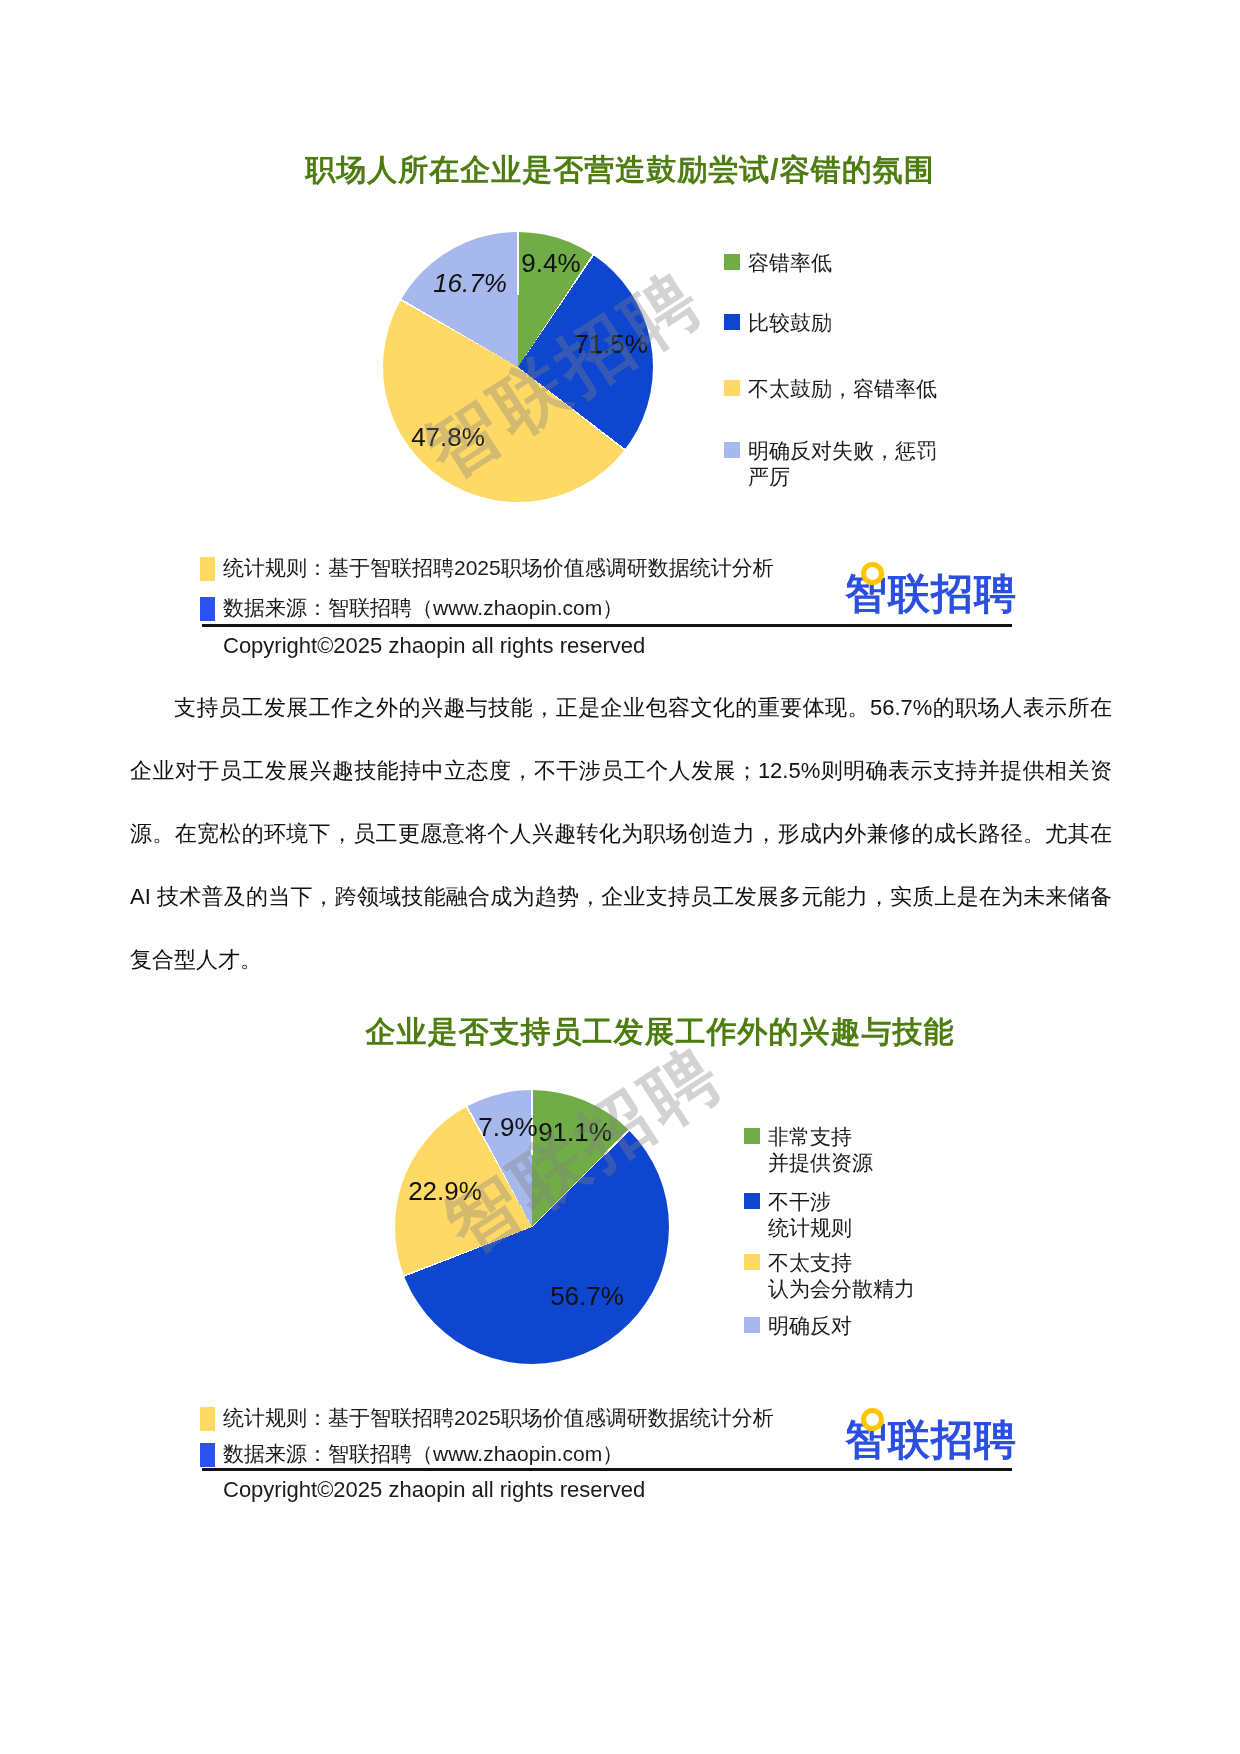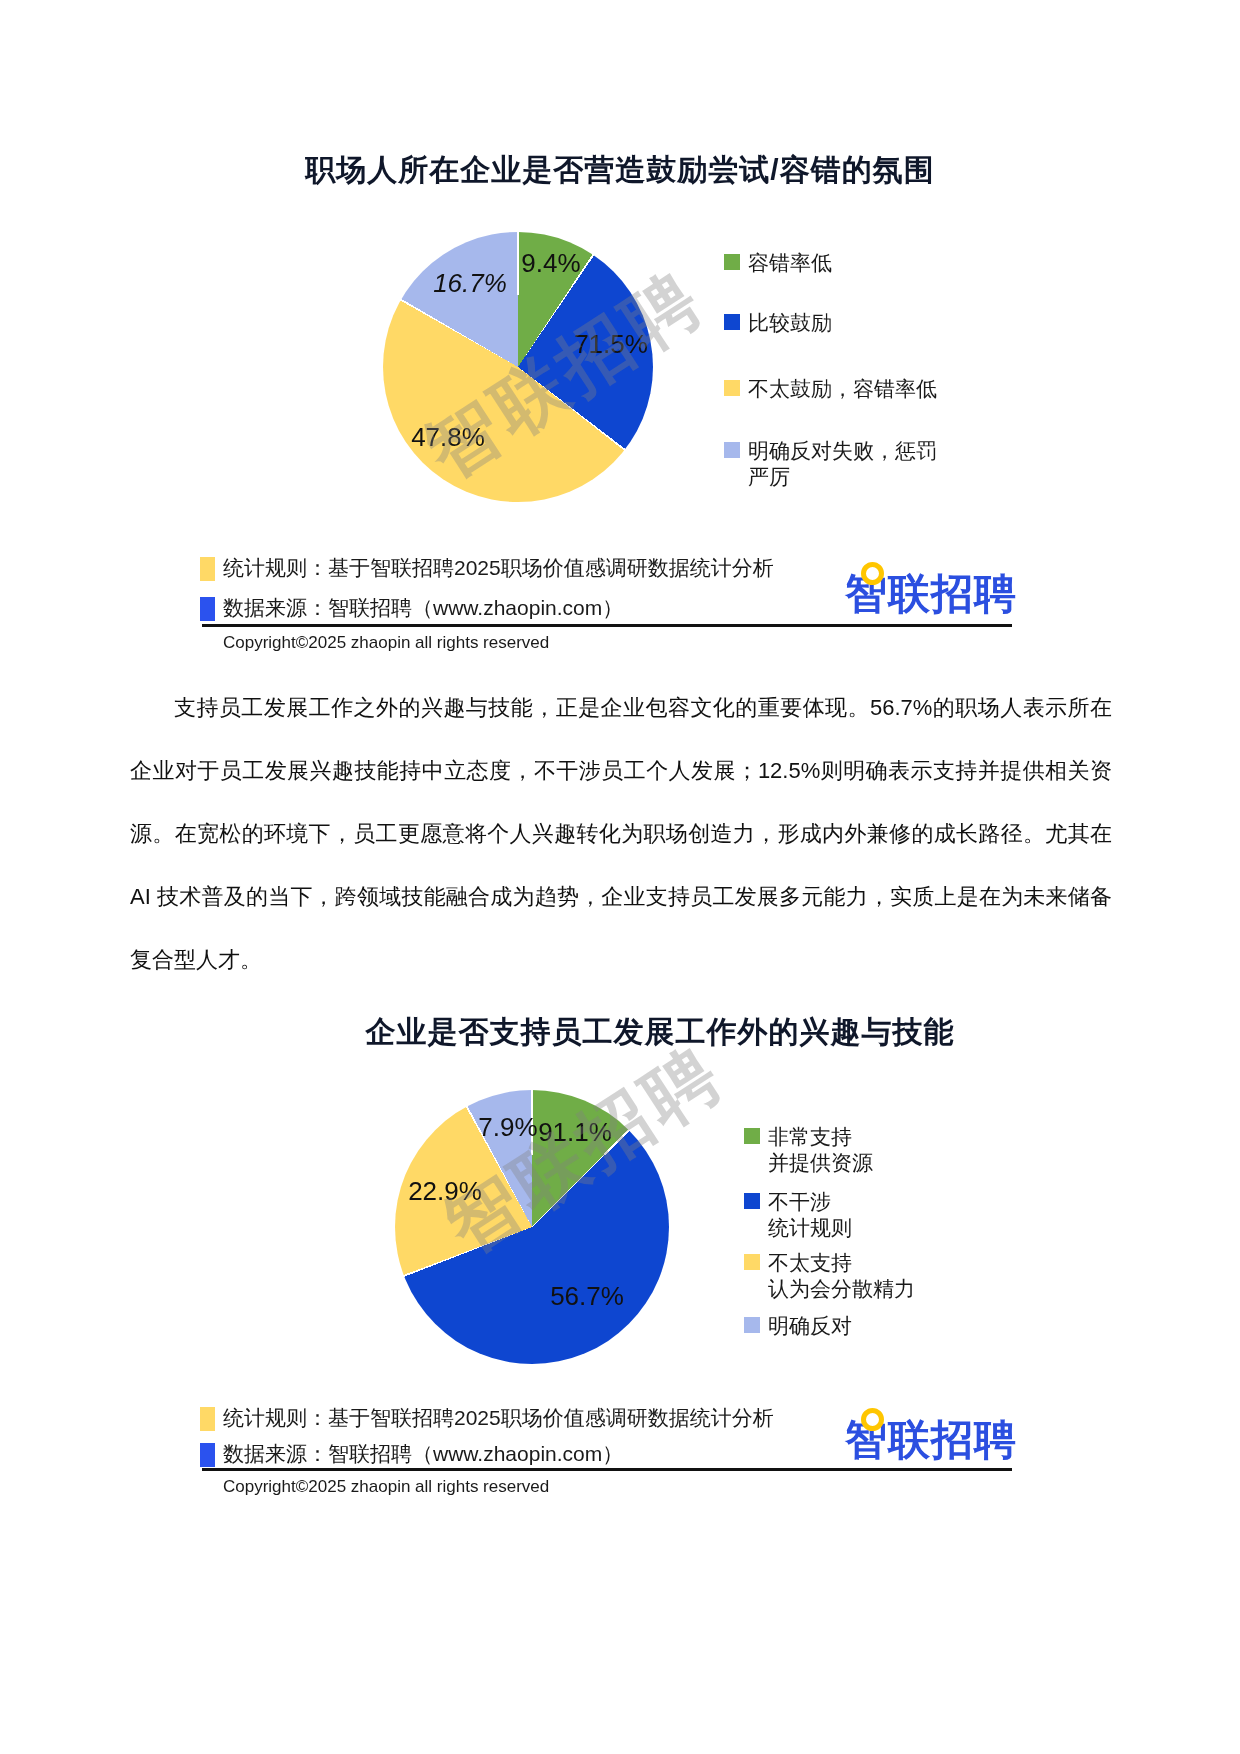--- a/index.html
+++ b/index.html
@@ -3,21 +3,21 @@
 <meta charset="utf-8">
 <style>
   html,body{margin:0;padding:0;}
   body{
     width:1240px;height:1754px;position:relative;background:#ffffff;
     font-family:"Liberation Sans","DejaVu Sans",sans-serif;color:#1a1a1a;
     overflow:hidden;
   }
   .chart-title{
     position:absolute;left:0;width:1240px;text-align:center;
-    font-size:30px;font-weight:bold;letter-spacing:1px;color:#0f172a;
+    font-size:30px;font-weight:bold;letter-spacing:1px;color:#4d7c0f;
   }
   .pie{
     position:absolute;border-radius:50%;
   }
   .pie-1{left:383px;top:232px;width:270px;height:270px;}
   .pie-2{left:395px;top:1090px;width:274px;height:274px;}
   .plabel{
     position:absolute;transform:translate(-50%,-50%);
     font-size:26px;color:#111;white-space:nowrap;z-index:3;
   }
@@ -32,21 +32,21 @@
     position:absolute;left:0;top:4px;width:16px;height:16px;display:inline-block;
   }
   .legend .ltext{
     position:absolute;left:24px;top:0;font-size:21px;line-height:26px;white-space:nowrap;
   }
   .legend .ltext span{display:block;}
   .stats-row{position:absolute;left:200px;}
   .stats-row .ssq{position:absolute;left:0;top:3px;width:15px;height:24px;}
   .stats-row .stext{position:absolute;left:23px;top:0;font-size:21px;white-space:nowrap;}
   .divider{position:absolute;left:202px;width:810px;height:0;border-top:3px solid #111;}
-  .copyright{position:absolute;left:223px;font-size:17px;white-space:nowrap;}
+  .copyright{position:absolute;left:223px;font-size:22px;white-space:nowrap;}
   .logo{
     position:absolute;left:845px;width:200px;font-size:42px;font-weight:bold;
     letter-spacing:1px;color:#2B4FE0;white-space:nowrap;
   }
   .logo .logo-dot{
     position:absolute;left:16px;top:-4px;width:13px;height:13px;border-radius:50%;
     border:5px solid #FFC600;background:#fff;
   }
   .para{
     position:absolute;left:130px;top:676px;width:982px;

